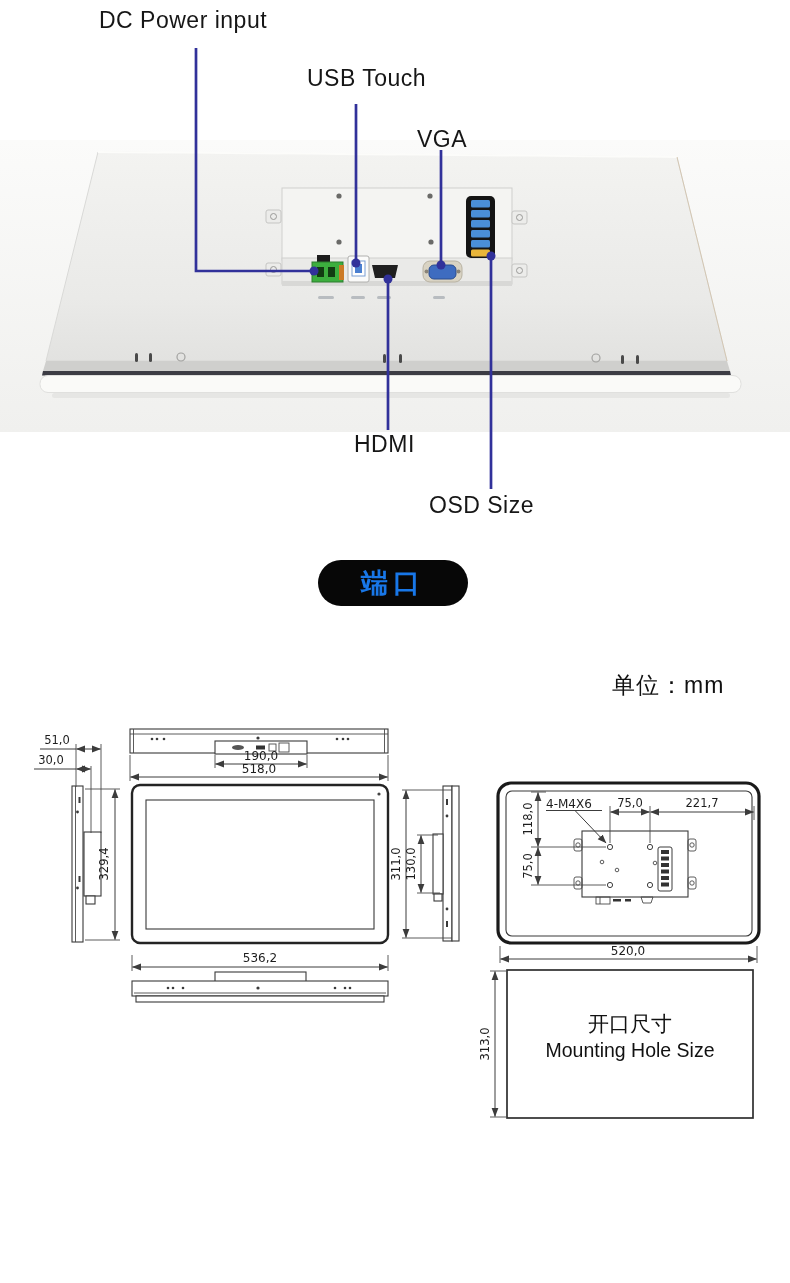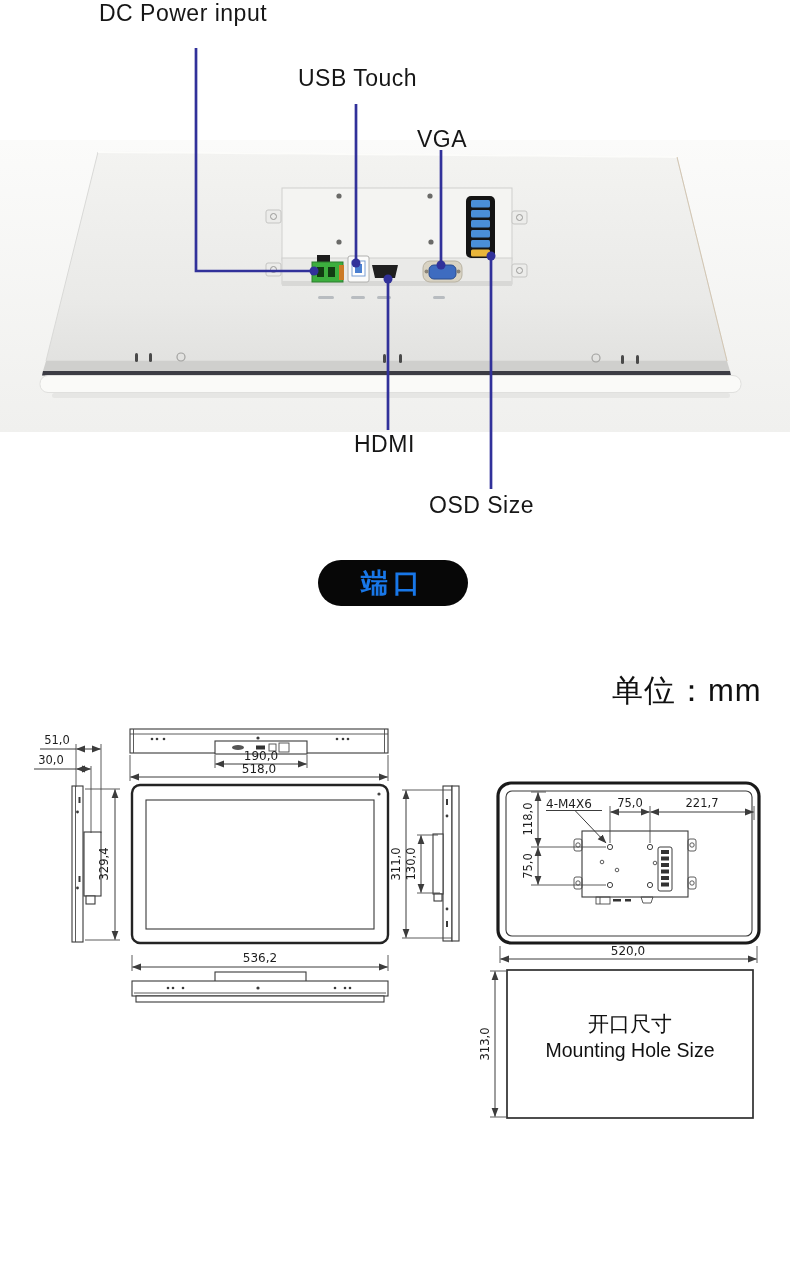--- a/index.html
+++ b/index.html
@@ -4,21 +4,21 @@
 <style>
   html,body{margin:0;padding:0;background:#ffffff;}
   .stage{position:relative;width:790px;height:1283px;background:#ffffff;overflow:hidden;
          font-family:"Liberation Sans",sans-serif;}
   svg{position:absolute;left:0;top:0;display:block;}
   .plabel{position:absolute;font-size:23px;color:#161616;letter-spacing:.5px;font-weight:500;white-space:nowrap;}
   .badge{position:absolute;background:#070707;border-radius:24px;display:flex;align-items:center;
          justify-content:center;color:#1877E8;font-weight:bold;white-space:nowrap;}
   .badge.b1{left:318px;top:560px;width:150px;height:46px;font-size:27px;letter-spacing:5px;}
   .badge.b2{left:322px;top:1185px;width:146px;height:43px;font-size:26px;letter-spacing:2px;}
-  .unit{position:absolute;left:612px;top:670px;font-size:31px;color:#101010;letter-spacing:1px;}
+  .unit{position:absolute;left:612px;top:670px;font-size:23px;color:#101010;letter-spacing:1px;}
   
   .dl{stroke:#3c3c3c;stroke-width:1;fill:none;}
   .thin{stroke:#4a4a4a;stroke-width:.9;fill:none;}
   .dt{font-size:11.5px;fill:#1d1d1d;font-family:"DejaVu Sans",sans-serif;}
   .dt2{font-size:12px;fill:#1d1d1d;font-family:"DejaVu Sans",sans-serif;}
   .shape{stroke:#3a3a3a;stroke-width:1.1;fill:#ffffff;}
   .shapeB{stroke:#242424;stroke-width:2.4;fill:#ffffff;}
 </style>
 </head>
 <body>
@@ -130,22 +130,22 @@
     </g>
     <g fill="#31319A">
       <circle cx="314" cy="271" r="4.5"></circle>
       <circle cx="356" cy="263" r="4.5"></circle>
       <circle cx="441" cy="265" r="4.5"></circle>
       <circle cx="388" cy="279" r="4.5"></circle>
       <circle cx="491" cy="256" r="4.5"></circle>
     </g>
   </svg>
 
-  <div class="plabel" style="left:99px;top:0">DC Power input</div>
-  <div class="plabel" style="left:298px;top:65px">USB Touch</div>
+  <div class="plabel" style="left:99px;top:7px">DC Power input</div>
+  <div class="plabel" style="left:307px;top:65px">USB Touch</div>
   <div class="plabel" style="left:417px;top:126px">VGA</div>
   <div class="plabel" style="left:354px;top:431px">HDMI</div>
   <div class="plabel" style="left:429px;top:492px">OSD Size</div>
 
   <div class="badge b1">端口</div>
 
   <div class="unit">单位：mm</div>
 
   <svg width="790" height="450" viewBox="0 720 790 450" style="top:720px">
     <defs>

